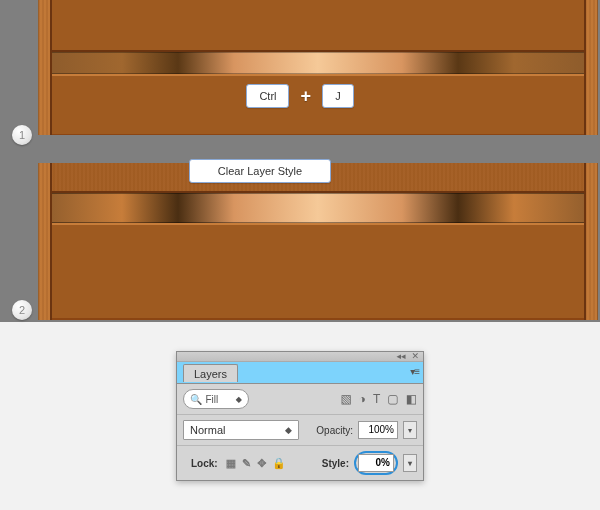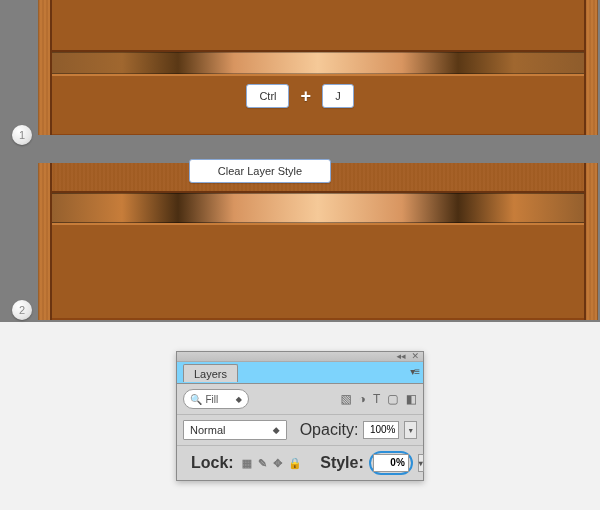--- a/index.html
+++ b/index.html
@@ -47,21 +47,21 @@
   .row { display: flex; align-items: center; padding: 5px 6px; gap: 5px; border-bottom: 1px solid #b8b8b8; }
   .row:last-child { border-bottom: none; font-weight: bold; }
   
   .search-field { width: 66px; height: 20px; background: #fff; border: 1px solid #999; border-radius: 10px; display: flex; align-items: center; padding: 0 6px; font-size: 10px; color: #555; }
   .search-icon { font-size: 10px; margin-right: 3px; color: #777; }
   .filter-icons { display: flex; gap: 7px; margin-left: auto; color: #666; font-size: 12px; }
   .filter-icons span { cursor: default; }
   
   .blend-select { width: 116px; height: 20px; background: #fff; border: 1px solid #999; border-radius: 1px; display: flex; align-items: center; padding: 0 6px; font-size: 11px; color: #333; position: relative; }
   .blend-select .caret { position: absolute; right: 6px; color: #555; font-size: 9px; }
-  .label { font-size: 16px; color: #333; padding-left: 8px; }
+  .label { font-size: 10px; color: #333; padding-left: 8px; }
   .pct-field { width: 40px; height: 18px; background: #fff; border: 1px solid #999; font-size: 10px; text-align: right; padding: 0 3px; line-height: 16px; }
   .drop-arrow { width: 14px; height: 18px; background: #e8e8e8; border: 1px solid #999; display: flex; align-items: center; justify-content: center; font-size: 8px; color: #555; }
   
   .lock-icons { display: flex; gap: 6px; color: #7a7a7a; font-size: 11px; margin-left: 3px; }
   .spacer { flex: 1; }
   .fill-field { width: 36px; height: 18px; background: #fff; border: 1px solid #999; font-size: 10px; text-align: right; padding: 0 3px; line-height: 16px; }
   .highlight-ring { border: 2px solid #2d8fd8; border-radius: 12px; padding: 1px 2px; display: inline-flex; }
 </style>
 </head>
 <body>

